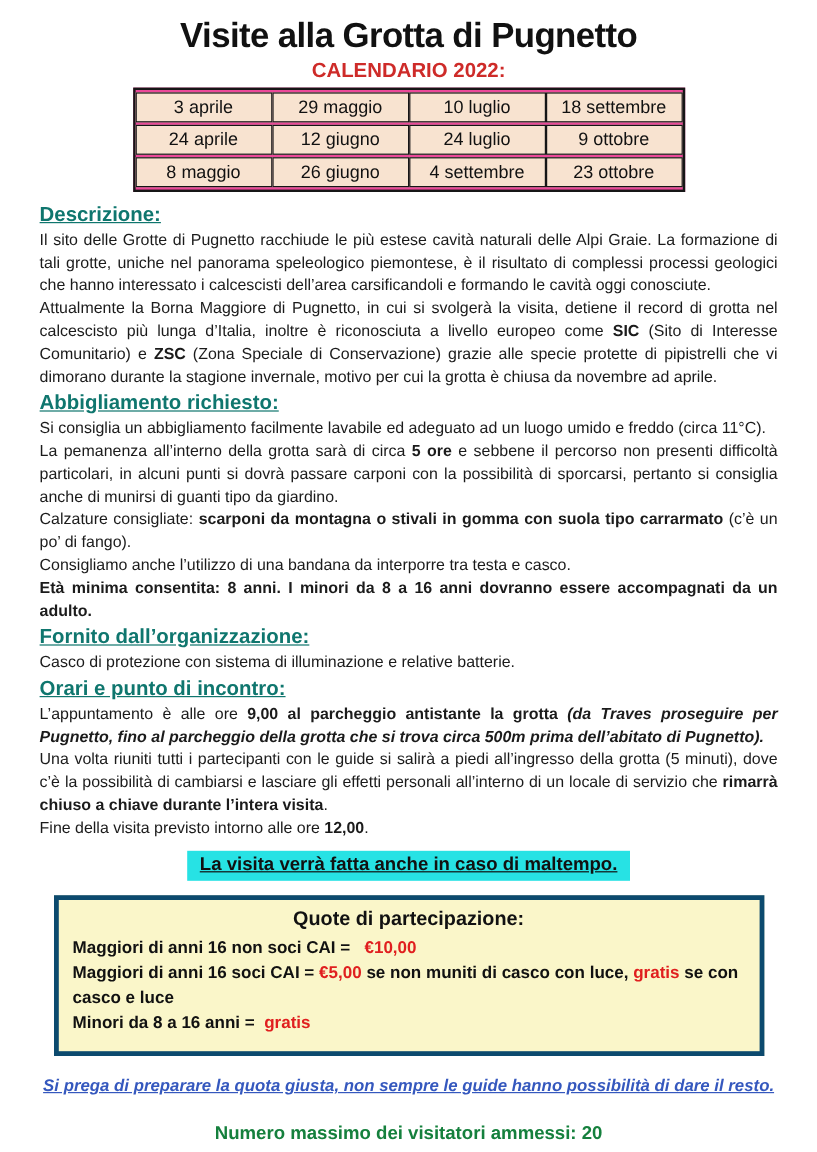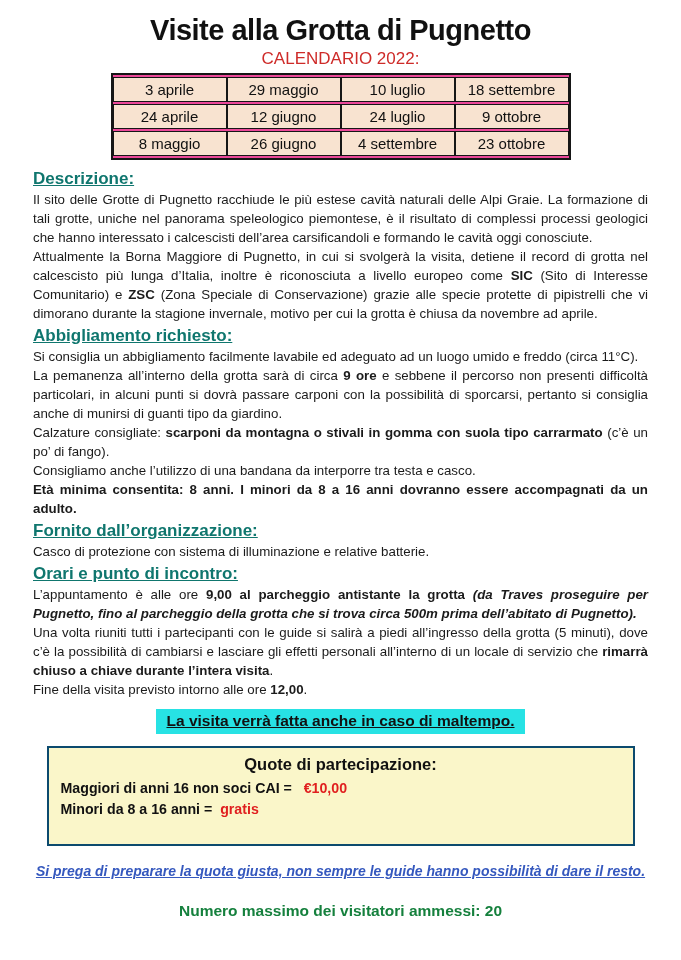--- a/index.html
+++ b/index.html
@@ -6,21 +6,21 @@
   body{
     width:681px;height:960px;background:#ffffff;
     font-family:"Liberation Sans", sans-serif;color:#1b1b1b;
   }
   .page{padding:10px 33px 0 33px;}
   .title{
     text-align:center;font-size:29px;font-weight:700;margin:4px 0 2px 0;
     letter-spacing:-0.5px;color:#111;
   }
   .cal-head{
-    text-align:center;color:var(--red_heading,#ce2b29);font-weight:400;
+    text-align:center;color:var(--red_heading,#ce2b29);font-weight:700;
     font-size:17px;margin:2px 0 4px 0;
   }
   table.calendar{
     margin:0 auto 8px auto;border-collapse:separate;border-spacing:0 2px;
     border:2px solid #161616;background:#ec4899;
   }
   table.calendar td{
     width:104px;border:1.5px solid #161616;background:var(--peach,#f8e3d0);
     text-align:center;font-size:15px;padding:1px 4px;height:21px;color:#111;
   }
@@ -30,22 +30,22 @@
   }
   p.body{font-size:13.3px;line-height:19px;text-align:justify;margin:0;}
   .b{font-weight:700}.i{font-style:italic}
   .red{color:var(--red_price,#e01f1f)}
   .banner-wrap{text-align:center;margin-top:10px;}
   .banner{
     display:inline-block;background:var(--cyan,#27e2e4);color:#111;
     font-weight:700;font-size:15.5px;text-decoration:underline;padding:3px 10px 4px 10px;text-align:center;
   }
   .quote-box{
-    margin:12px auto 16px auto;width:560px;border:2px solid #0c4a6e;
-    background:var(--cream,#faf6c9);padding:5px 12px 24px 12px;
+    margin:12px auto 16px auto;width:560px;border:4px solid #0c4a6e;
+    background:var(--cream,#faf6c9);padding:5px 12px 12px 12px;
   }
   .quote-title{text-align:center;font-weight:700;font-size:16.5px;margin:2px 0 4px 0;color:#111;}
   .quote-line{font-weight:700;font-size:14.2px;line-height:21px;margin:0;text-align:left;color:#111;}
   .blue-note{text-align:center;margin-top:16px;}
   .blue-note .txt{
     color:var(--blue,#3558be);font-weight:700;font-style:italic;
     text-decoration:underline;font-size:14px;
   }
   .max-visitors{text-align:center;font-weight:700;font-size:15.5px;margin-top:22px;color:#15803d;}
 </style>
@@ -80,40 +80,41 @@
         </tr>
       </tbody>
   </table>
 
   <h2 class="sec">Descrizione:</h2>
   <p class="body"><span>Il sito delle Grotte di Pugnetto racchiude le più estese cavità naturali delle Alpi Graie. La formazione di tali grotte, uniche nel panorama speleologico piemontese, è il risultato di complessi processi geologici che hanno interessato i calcescisti dell’area carsificandoli e formando le cavità oggi conosciute.</span></p>
   <p class="body"><span>Attualmente la Borna Maggiore di Pugnetto, in cui si svolgerà la visita, detiene il record di grotta nel calcescisto più lunga d’Italia, inoltre è riconosciuta a livello europeo come </span><span class="b">SIC</span><span> (Sito di Interesse Comunitario) e </span><span class="b">ZSC</span><span> (Zona Speciale di Conservazione) grazie alle specie protette di pipistrelli che vi dimorano durante la stagione invernale, motivo per cui la grotta è chiusa da novembre ad aprile.</span></p>
 
   <h2 class="sec">Abbigliamento richiesto:</h2>
   <p class="body"><span>Si consiglia un abbigliamento facilmente lavabile ed adeguato ad un luogo umido e freddo (circa 11°C).</span></p>
-  <p class="body"><span>La pemanenza all’interno della grotta sarà di circa </span><span class="b">9 ore</span><span> e sebbene il percorso non presenti difficoltà particolari, in alcuni punti si dovrà passare carponi con la possibilità di sporcarsi, pertanto si consiglia anche di munirsi di guanti tipo da giardino.</span></p>
+  <p class="body"><span>La pemanenza all’interno della grotta sarà di circa </span><span class="b">5 ore</span><span> e sebbene il percorso non presenti difficoltà particolari, in alcuni punti si dovrà passare carponi con la possibilità di sporcarsi, pertanto si consiglia anche di munirsi di guanti tipo da giardino.</span></p>
   <p class="body"><span>Calzature consigliate: </span><span class="b">scarponi da montagna o stivali in gomma con suola tipo carrarmato</span><span> (c’è un po’ di fango).</span></p>
   <p class="body"><span>Consigliamo anche l’utilizzo di una bandana da interporre tra testa e casco.</span></p>
   <p class="body"><span class="b">Età minima consentita: 8 anni. I minori da 8 a 16 anni dovranno essere accompagnati da un adulto.</span></p>
 
   <h2 class="sec">Fornito dall’organizzazione:</h2>
   <p class="body"><span>Casco di protezione con sistema di illuminazione e relative batterie.</span></p>
 
   <h2 class="sec">Orari e punto di incontro:</h2>
   <p class="body"><span>L’appuntamento è alle ore </span><span class="b">9,00 al parcheggio antistante la grotta </span><span class="b i">(da Traves proseguire per Pugnetto, fino al parcheggio della grotta che si trova circa 500m prima dell’abitato di Pugnetto).</span></p>
   <p class="body"><span>Una volta riuniti tutti i partecipanti con le guide si salirà a piedi all’ingresso della grotta (5 minuti), dove c’è la possibilità di cambiarsi e lasciare gli effetti personali all’interno di un locale di servizio che </span><span class="b">rimarrà chiuso a chiave durante l’intera visita</span><span>.</span></p>
   <p class="body"><span>Fine della visita previsto intorno alle ore </span><span class="b">12,00</span><span>.</span></p>
 
   <div class="banner-wrap">
     <span class="banner">La visita verrà fatta anche in caso di maltempo.</span>
   </div>
 
   <div class="quote-box">
     <div class="quote-title">Quote di partecipazione:</div>
     <p class="quote-line"><span>Maggiori di anni 16 non soci CAI =&nbsp;&nbsp; </span><span class="red">€10,00</span></p>
+    <p class="quote-line"><span>Maggiori di anni 16 soci CAI = </span><span class="red">€5,00</span><span> se non muniti di casco con luce, </span><span class="red">gratis</span><span> se con casco e luce</span></p>
     <p class="quote-line"><span>Minori da 8 a 16 anni =&nbsp; </span><span class="red">gratis</span></p>
   </div>
 
   <div class="blue-note">
     <span class="txt">Si prega di preparare la quota giusta, non sempre le guide hanno possibilità di dare il resto.</span>
   </div>
 
   <div class="max-visitors">Numero massimo dei visitatori ammessi: 20</div>
 
 </div>

